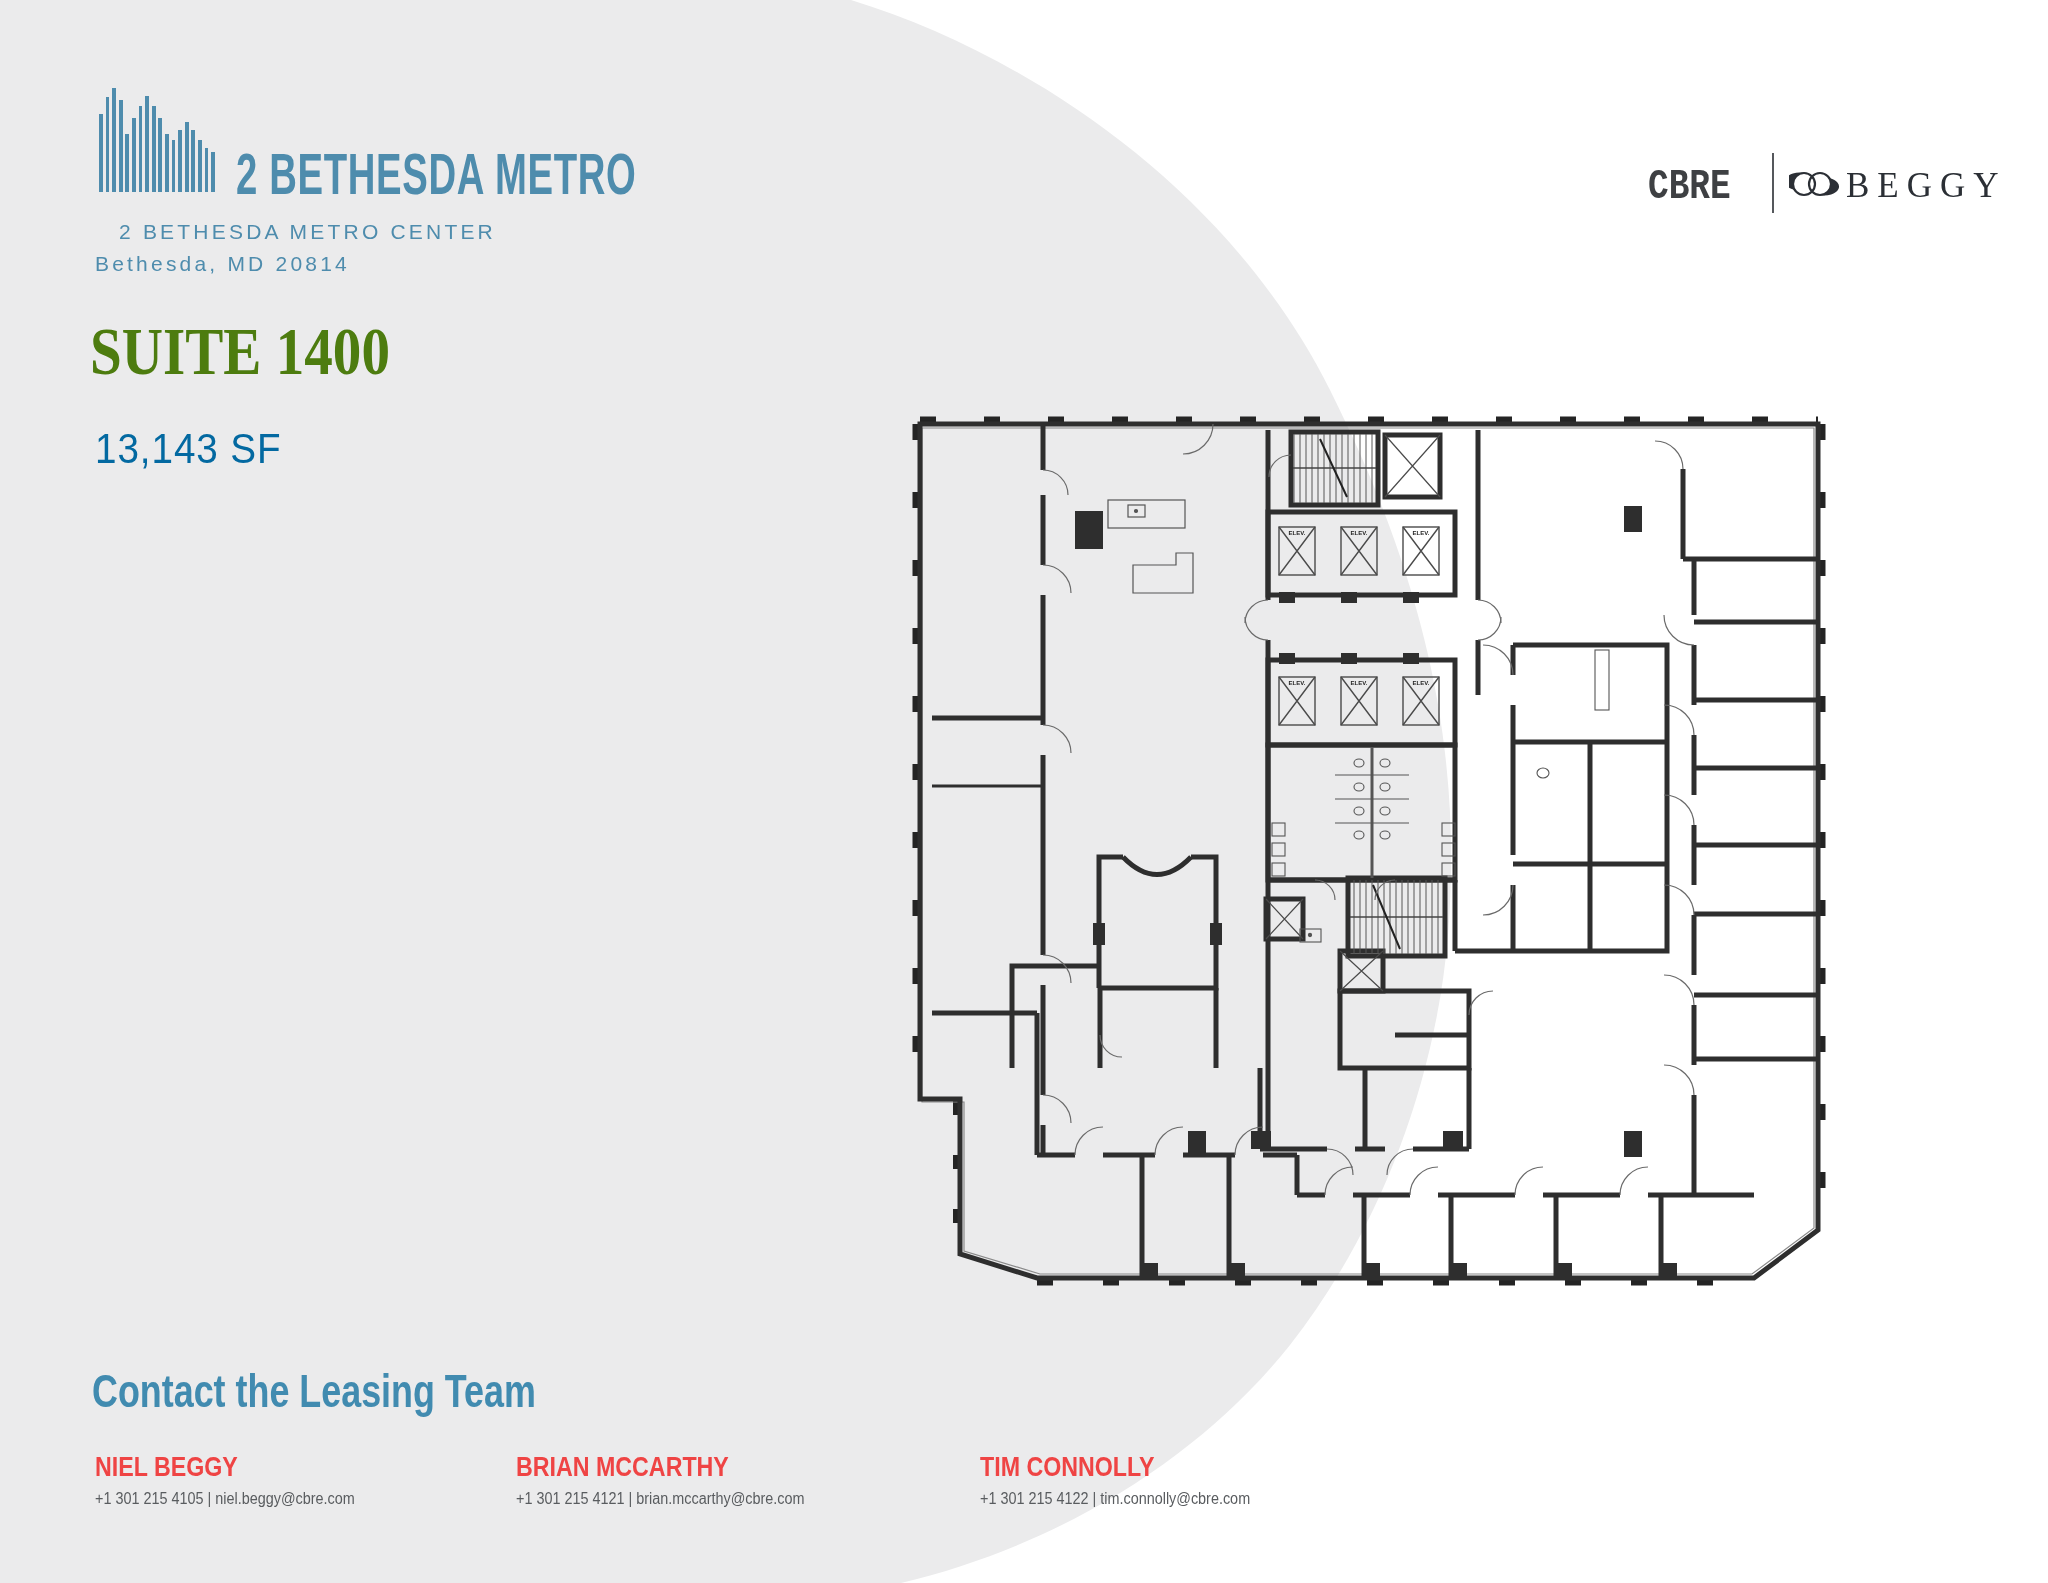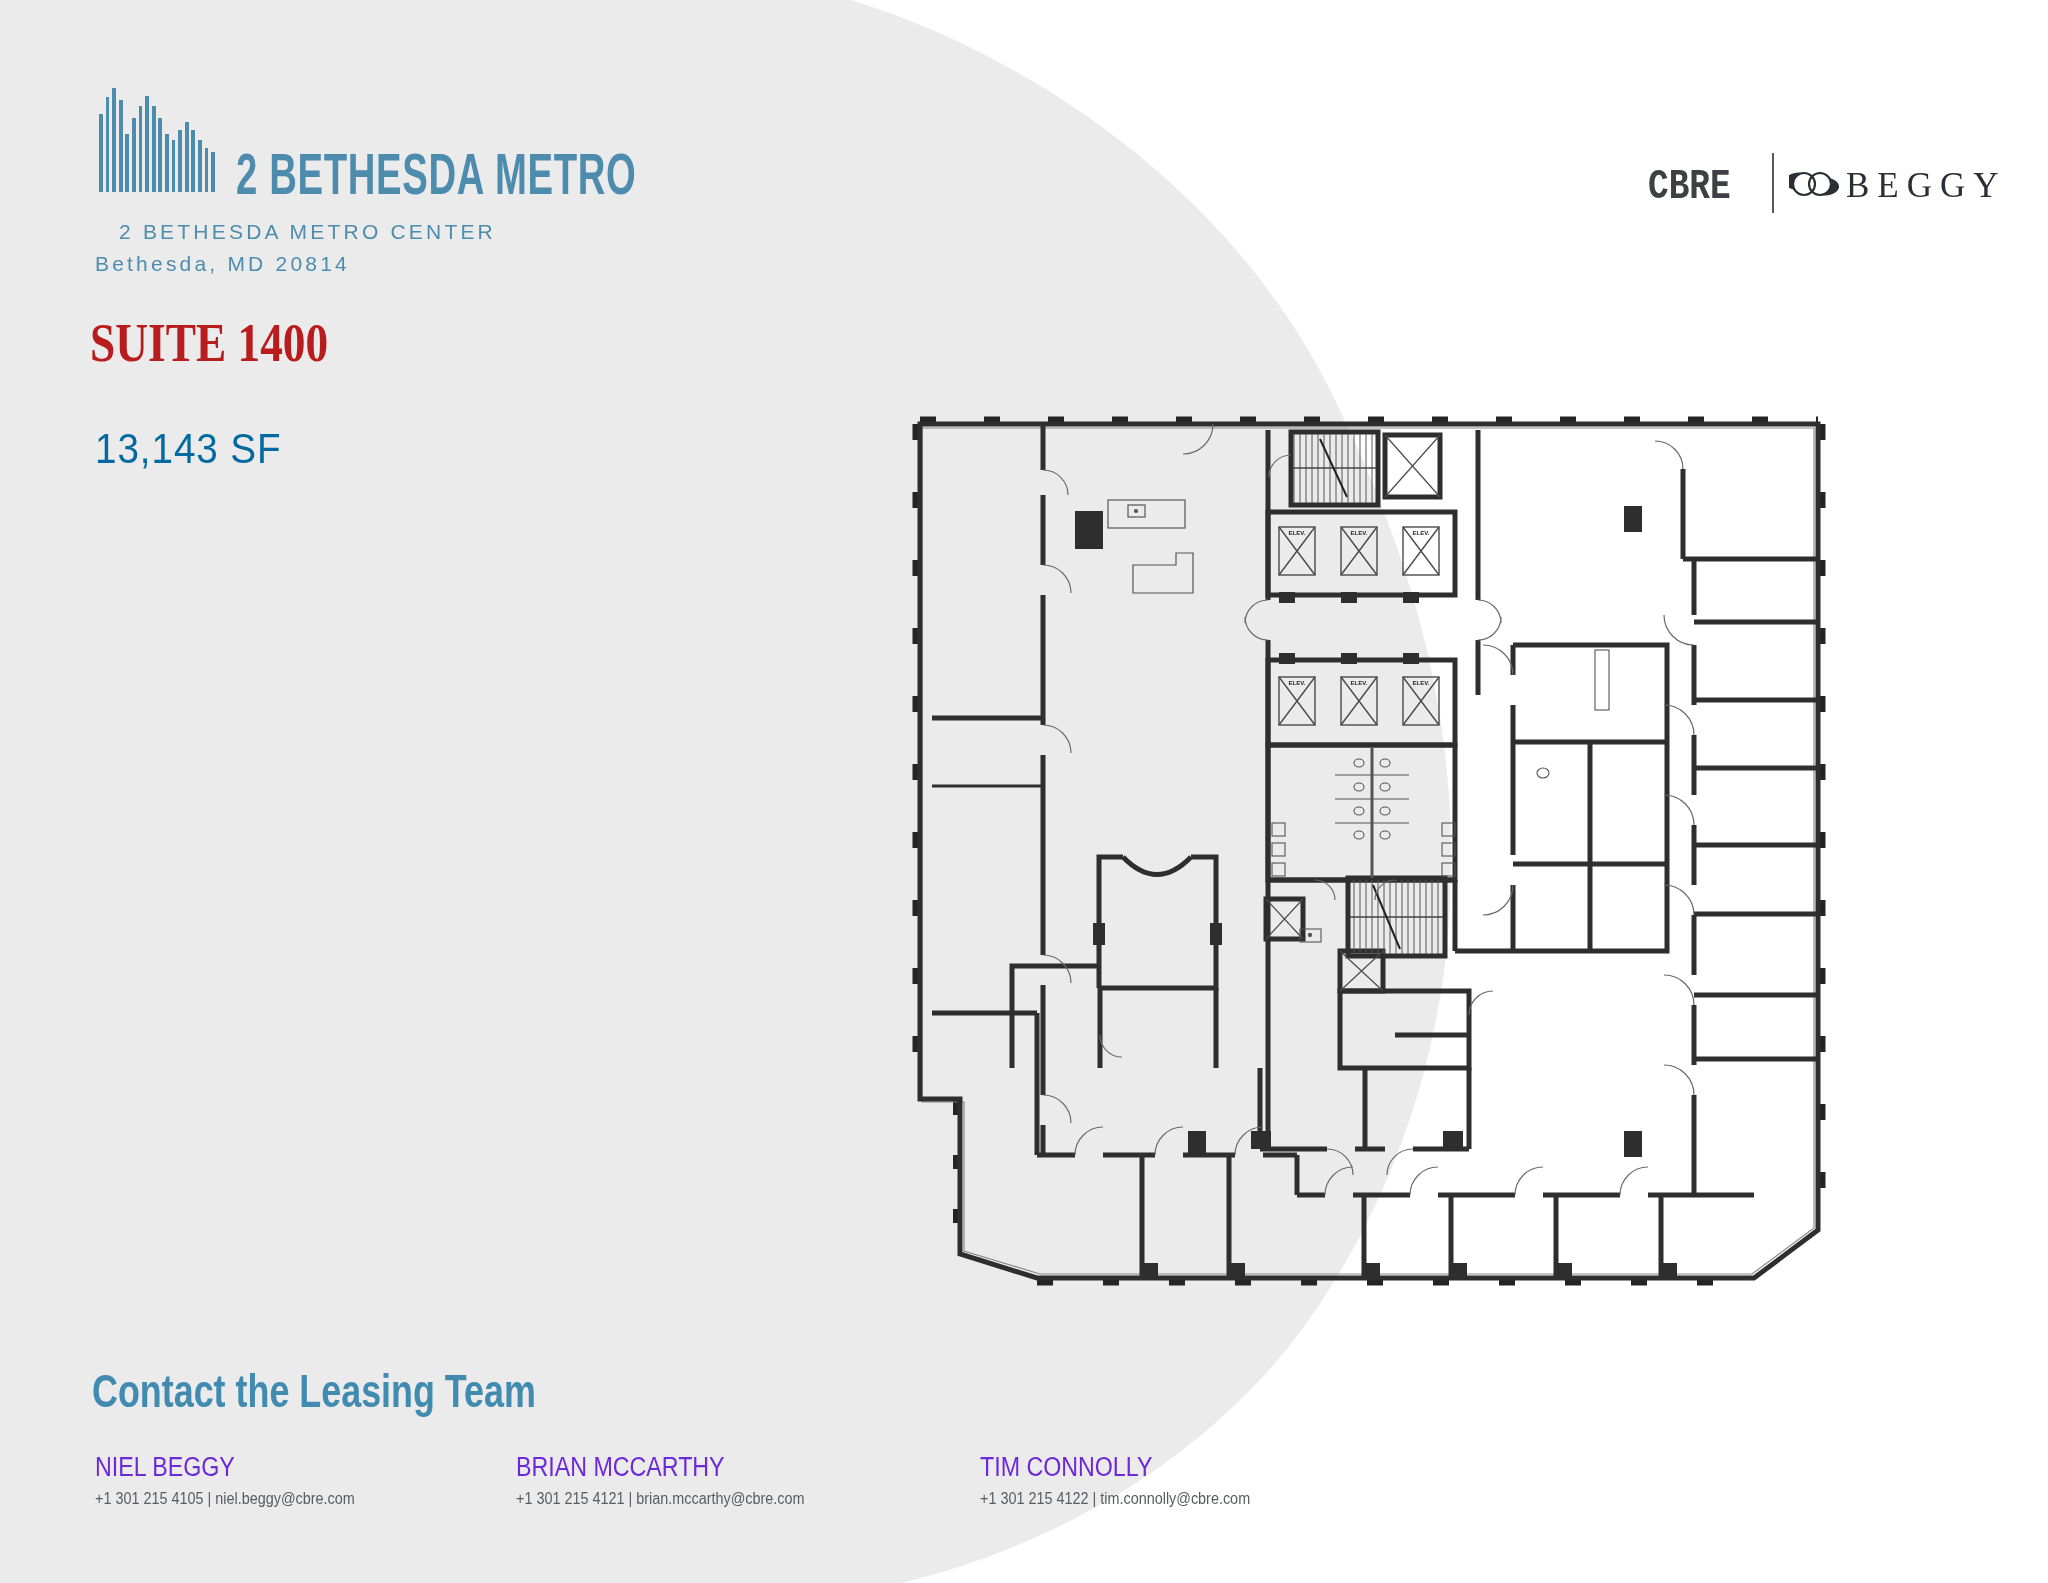--- a/index.html
+++ b/index.html
@@ -10,34 +10,34 @@
   .abs{position:absolute;}
   .cx{display:inline-block;transform-origin:left top;}
   
   #logo-bars{left:99px;top:88px;width:125px;height:104px;display:flex;align-items:flex-end;}
   #logo-bars .bar{width:3.8px;margin-right:2.8px;background:#4e8cad;}
   #building-title{left:236px;top:140px;font-size:58px;font-weight:700;color:#4e8cad;
     letter-spacing:1px;white-space:nowrap;}
   #building-title .cx{transform:scaleX(.66);}
   .addr{left:95px;font-size:21px;letter-spacing:3.2px;color:#4e8cad;font-weight:400;white-space:nowrap;}
   #suite-title{left:90px;top:312px;font-family:"Liberation Serif","DejaVu Serif",serif;
-    font-weight:700;font-size:54px;color:#b91c1c;white-space:nowrap;}
+    font-weight:700;font-size:68px;color:#4d7c0f;white-space:nowrap;}
   #suite-title .cx{transform:scaleX(.84);}
   #suite-area{left:95px;top:425px;font-size:42px;color:#0369a1;letter-spacing:1px;white-space:nowrap;}
   #suite-area .cx{transform:scaleX(.92);}
   
   #cbre-logo{left:1648px;top:163px;font-size:42px;font-weight:800;color:#3e4043;white-space:nowrap;font-family:Liberation Mono, monospace;}
   #cbre-logo .cx{transform:scaleX(.82);}
   #logo-divider{left:1772px;top:153px;width:2px;height:60px;background:#55585c;}
   #cclc-text{left:1846px;top:166px;font-family:"Liberation Serif","DejaVu Serif",serif;
     font-size:35px;color:#2b2f35;letter-spacing:8px;white-space:nowrap;}
   
   #contact-heading{left:92px;top:1364px;font-size:46px;font-weight:700;color:#418bb0;white-space:nowrap;}
   #contact-heading .cx{transform:scaleX(.78);}
-  .person-name{top:1452px;font-size:27px;font-weight:400;color:#6d28d9;white-space:nowrap;}
+  .person-name{top:1452px;font-size:27px;font-weight:700;color:#ef4444;white-space:nowrap;}
   .person-name .cx{transform:scaleX(.86);}
   .person-line{top:1490px;font-size:16px;color:#595c5f;white-space:nowrap;}
   .person-line .cx{transform:scaleX(.9);}
   .col-0{left:95px;} .col-1{left:516px;} .col-2{left:980px;}
   
   #plan{left:895px;top:395px;}
   svg{display:block;}
 </style>
 </head>
 <body>

